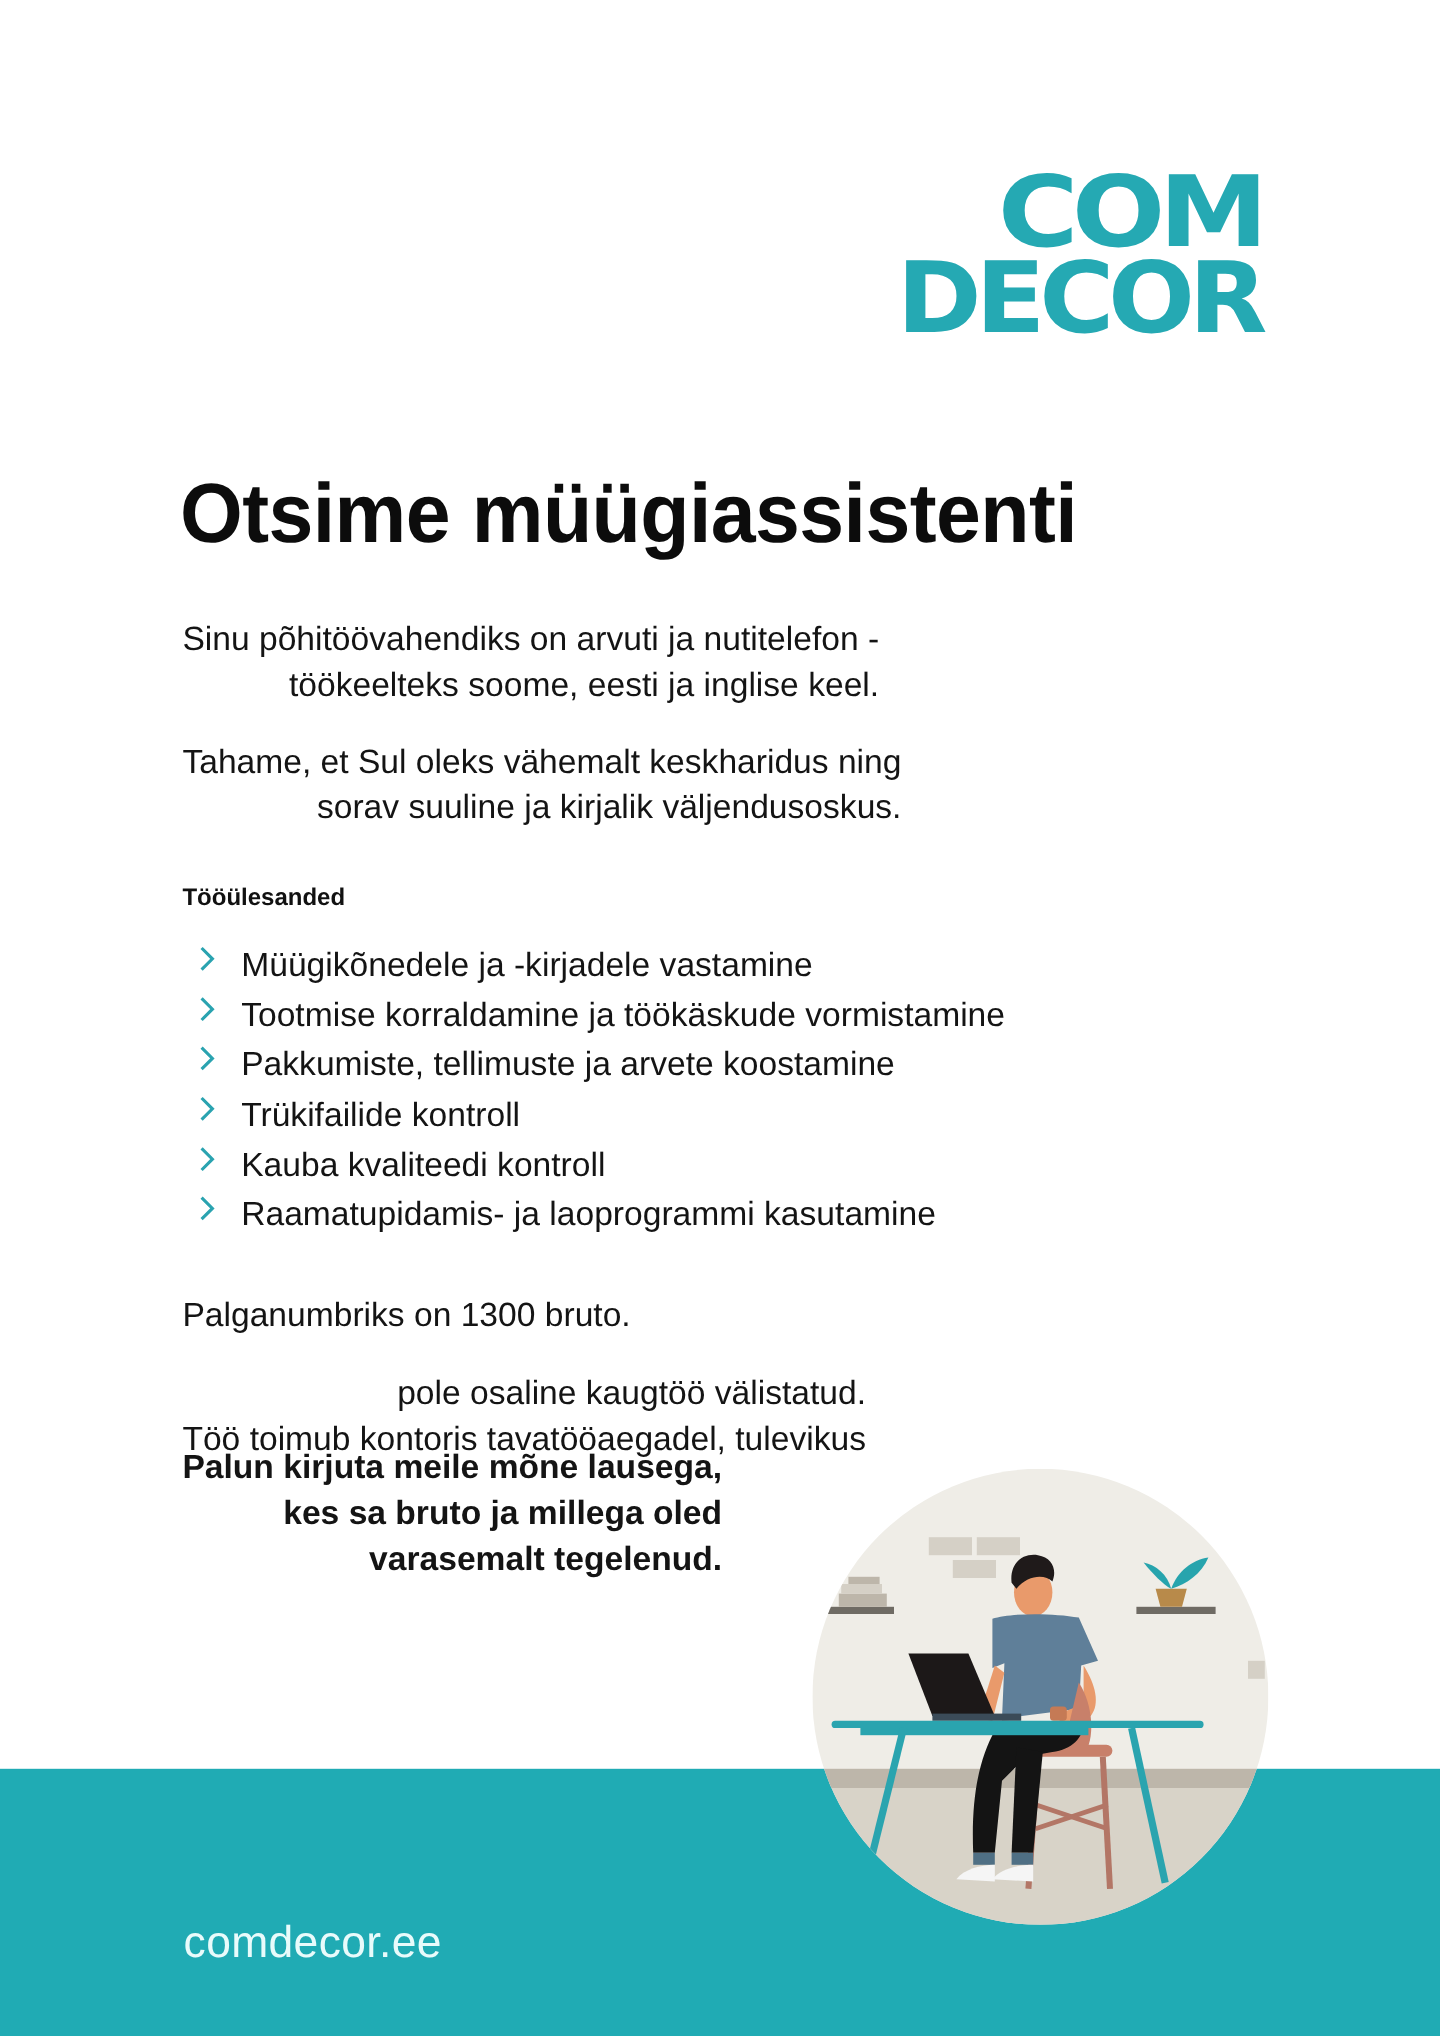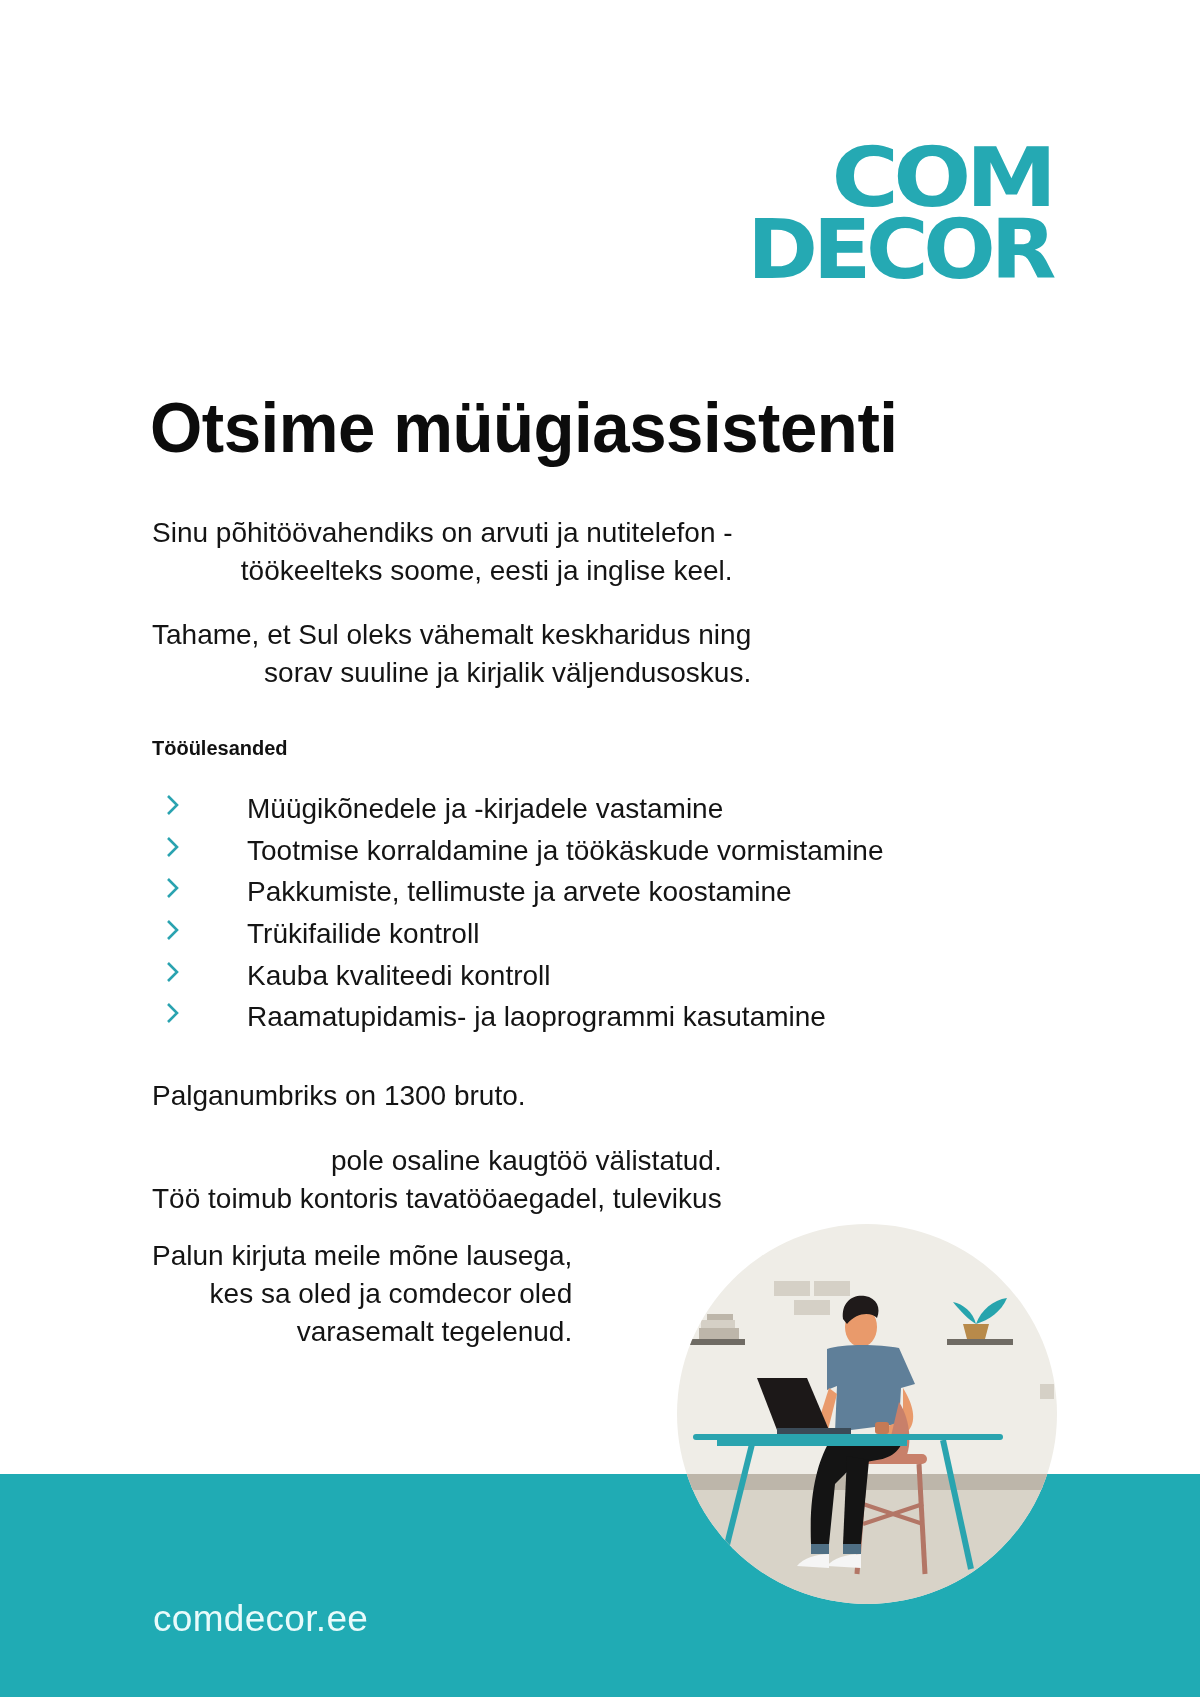--- a/index.html
+++ b/index.html
@@ -14,28 +14,28 @@
     .title { position: absolute; left: 150px; top: 388px; font-size: 70px; font-weight: bold; letter-spacing: -0.5px; color: #0c0c0c; white-space: nowrap; transform: scaleX(0.96); transform-origin: left top; }
 
     .para { position: absolute; left: 152px; font-size: 28px; line-height: 38px; color: #141414; }
     .para span { display: block; white-space: nowrap; text-align: right; }
     .p1 { top: 514px; }
     .p2 { top: 616px; }
 
     .tasks-heading { position: absolute; left: 152px; top: 737px; font-size: 20px; font-weight: bold; color: #111111; }
 
     .tasks { position: absolute; left: 165px; top: 788px; list-style: none; }
-    .task { display: flex; align-items: center; height: 41.7px; gap: 46px; }
+    .task { display: flex; align-items: flex-start; height: 41.7px; }
     .chevron { width: 36px; height: 30px; position: relative; }
     .chevron svg { position: absolute; left: 0; top: 0; }
     .task-label { font-size: 28px; line-height: 32px; white-space: nowrap; color: #141414; margin-left: 0; }
 
     .p3 { top: 1077px; }
     .p4 { top: 1142px; }
-    .p5 { top: 1237px; }
+    .p5 { top: 1204px; font-weight: bold; }
 
     .footer-band { position: absolute; left: 0; top: 1474px; width: 1200px; height: 223px; background: #20abb4; }
     .footer-url { position: absolute; left: 153px; top: 1570px; font-size: 37px; color: #e8fbfb; letter-spacing: 0.3px; margin-top: 28px; }
 
     .illustration { position: absolute; left: 677px; top: 1224px; width: 380px; height: 380px; }
   </style>
 </head>
 <body>
 
 <div class="logo">
@@ -112,21 +112,21 @@
   <span>Palganumbriks on 1300 bruto.</span>
 </div>
 
 <div class="para p4">
   <span>pole osaline kaugtöö välistatud.</span>
   <span>Töö toimub kontoris tavatööaegadel, tulevikus</span>
 </div>
 
 <div class="para p5">
   <span>Palun kirjuta meile mõne lausega,</span>
-  <span>kes sa oled ja comdecor oled</span>
+  <span>kes sa bruto ja millega oled</span>
   <span>varasemalt tegelenud.</span>
 </div>
 
 <div class="footer-band"></div>
 <a class="footer-url">comdecor.ee</a>
 
 <div class="illustration">
   <svg width="380" height="380" viewBox="0 0 380 380">
     <defs>
       <clipPath id="circ">

